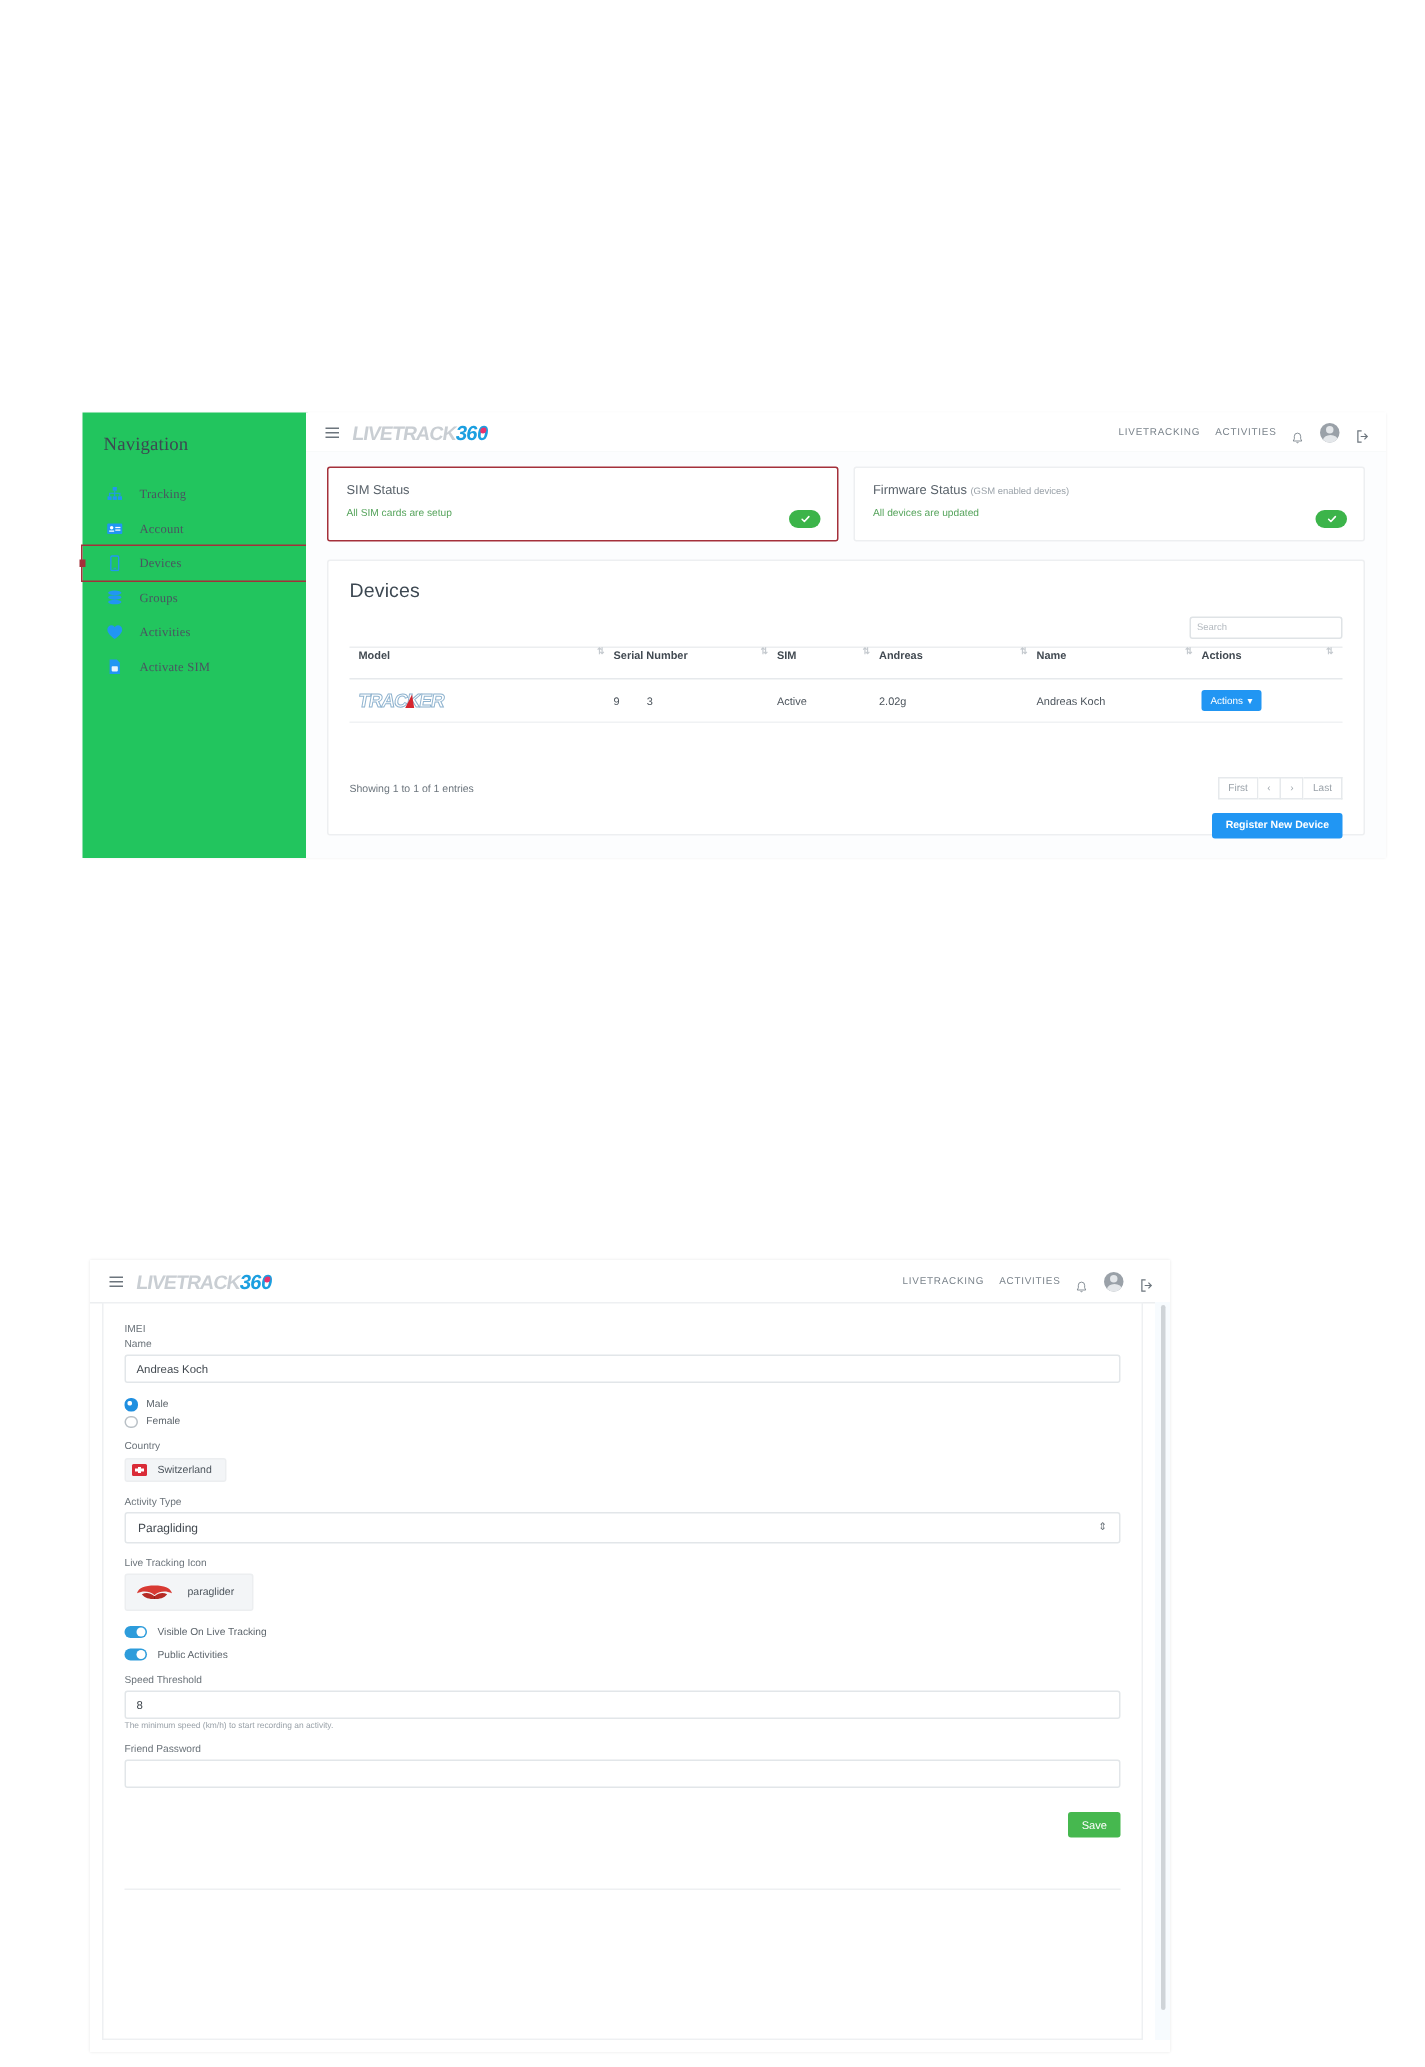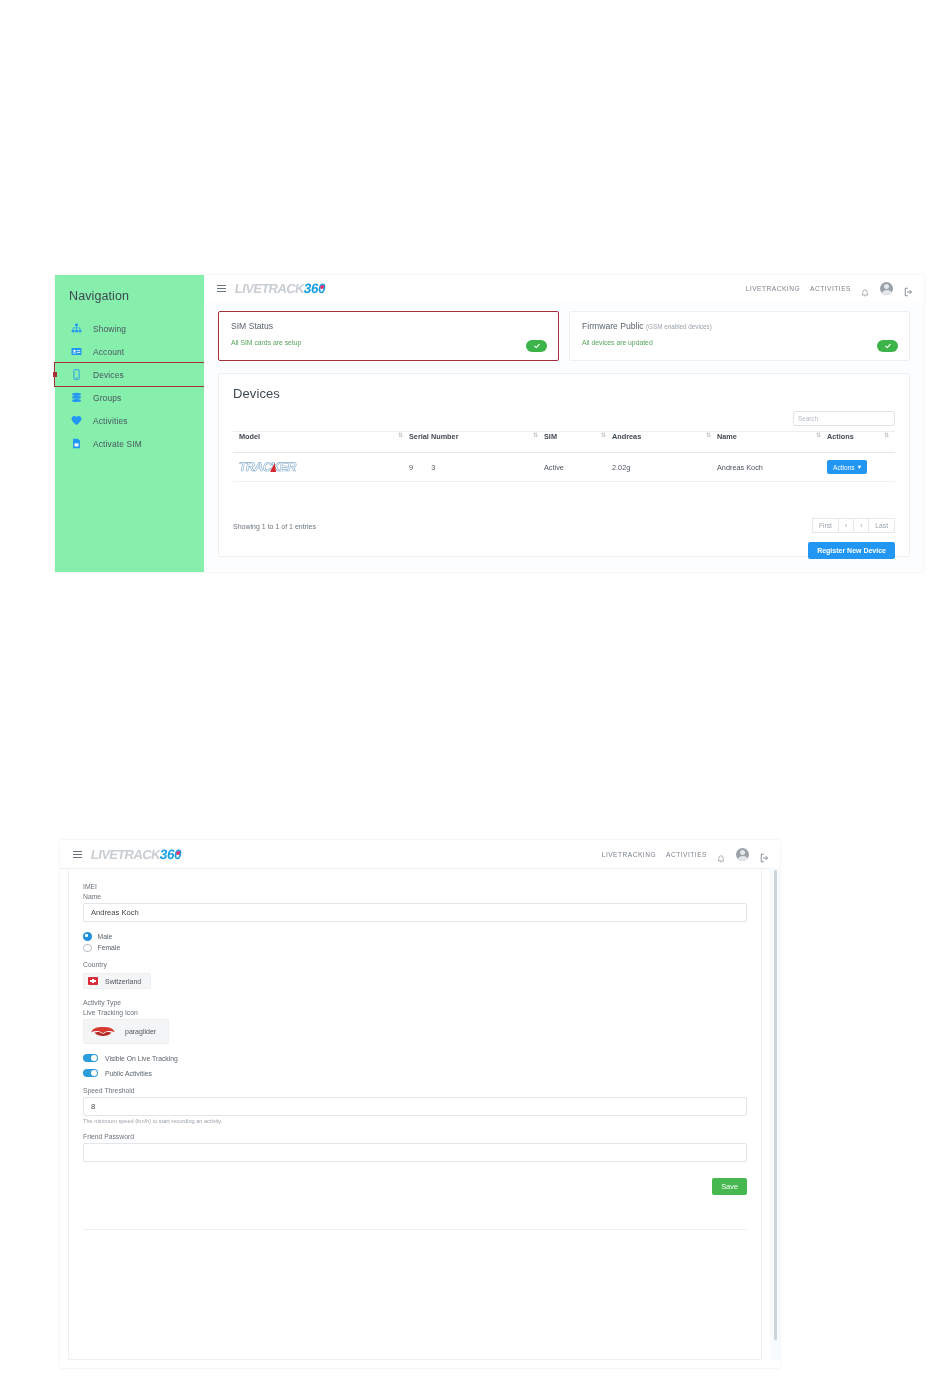--- a/index.html
+++ b/index.html
@@ -9,21 +9,21 @@
     -webkit-font-smoothing:antialiased;
     position:relative;overflow:hidden;
   }
   .screen{position:absolute;}
 
   
   #devices-panel{left:55px;top:275px;width:869px;height:297px;background:#ffffff;
      box-shadow:0 0 2px rgba(0,0,0,.10);}
   #devices-panel .sidebar{
      position:absolute;left:0;top:0;width:149px;height:297px;
-     background:#86efac;border-right:1px solid #e9ecef;}
+     background:#22c55e;border-right:1px solid #e9ecef;font-family:Liberation Serif, serif;}
   .nav-title{font-size:12.5px;color:#3d4852;padding:14px 0 0 14px;letter-spacing:.1px;}
   .nav-list{margin-top:14px;}
   .nav-item{display:flex;align-items:center;height:23px;padding-left:15px;position:relative;}
   .nav-item .ico{width:13px;height:13px;margin-right:10px;display:flex;align-items:center;justify-content:center;}
   .nav-item .lbl{font-size:8.4px;color:#4a5560;letter-spacing:.15px;}
   .nav-item.highlight{outline:1.3px solid #a4303a;}
   .nav-marker{position:absolute;left:-2px;top:9px;width:4px;height:5px;background:#a4303a;}
 
   
   #devices-panel .topbar{
@@ -64,21 +64,21 @@
      border-radius:2px;background:#fff;}
   .search-box span{font-size:6.3px;color:#b3b9bf;padding:3px 0 0 4px;display:block;}
   .dtable{position:absolute;left:14px;right:14px;top:57px;}
   .dt-head{display:flex;border-top:1px solid #eceef0;border-bottom:1.5px solid #e6e9ec;height:20px;align-items:flex-start;
      background:#fff;}
   .dt-head .c{font-size:7.3px;font-weight:bold;color:#424a52;position:relative;}
   .sortarr{position:absolute;right:6px;top:1px;font-size:6px;color:#c5cacf;line-height:.9;}
   .dt-row{display:flex;align-items:center;height:28px;border-bottom:1px solid #f0f2f4;}
   .dt-row .c{font-size:7.3px;color:#4d555d;}
   .c1{width:170px;padding-left:6px;}
-  .c2{width:135px;}
+  .c2{width:109px;}
   .c3{width:68px;}
   .c4{width:105px;}
   .c5{width:110px;}
   .c6{flex:1;}
   .tracker-logo{font-size:12.5px;font-weight:bold;color:#ffffff;letter-spacing:-.6px;
       -webkit-text-stroke:.65px #8fb3cf;transform:skewX(-10deg);display:inline-block;position:relative;}
   .tracker-logo .redtri{position:absolute;left:32px;top:3px;width:0;height:0;
       border-left:3px solid transparent;border-right:3px solid transparent;border-bottom:9px solid #d6262f;}
   .actions-btn{background:#2196f3;color:#fff;font-size:6.6px;border-radius:2px;padding:3px 6px;display:inline-flex;
       align-items:center;gap:3px;}
@@ -142,21 +142,21 @@
       <div class="nav-item">
         <span class="ico">
           <svg viewBox="0 0 16 16" width="11" height="11">
               <rect x="6" y="1" width="4" height="3.5" fill="#2196f3"></rect>
               <rect x="1" y="10" width="4" height="3.5" fill="#2196f3"></rect>
               <rect x="6" y="10" width="4" height="3.5" fill="#2196f3"></rect>
               <rect x="11" y="10" width="4" height="3.5" fill="#2196f3"></rect>
               <path d="M3 10V7h10v3M8 4.5V10" stroke="#2196f3" stroke-width="1" fill="none"></path>
             </svg>
         </span>
-        <span class="lbl">Showing</span>
+        <span class="lbl">Tracking</span>
       </div>
 
       <div class="nav-item">
         <span class="ico">
           <svg viewBox="0 0 16 16" width="11" height="11">
               <rect x="0.7" y="3" width="14.6" height="10" rx="1" fill="#2196f3"></rect>
               <circle cx="5" cy="7" r="1.7" fill="#fff"></circle>
               <rect x="8.5" y="6.2" width="5" height="1.2" fill="#fff"></rect>
               <rect x="8.5" y="8.7" width="5" height="1.2" fill="#fff"></rect>
               <rect x="2.6" y="9.7" width="4.8" height="1.2" fill="#fff"></rect>
@@ -244,21 +244,21 @@
       <div class="status-card flagged">
         <div class="sc-title">SIM Status</div>
         <div class="sc-sub">All SIM cards are setup</div>
         <div class="sc-badge">
           <svg viewBox="0 0 16 16">
               <path d="M3.5 8.3l3 3 6-6.5" fill="none" stroke="#fff" stroke-width="2.1" stroke-linecap="round" stroke-linejoin="round"></path>
             </svg>
         </div>
       </div>
       <div class="status-card">
-        <div class="sc-title"><span>Firmware Public</span> <small>(GSM enabled devices)</small></div>
+        <div class="sc-title"><span>Firmware Status</span> <small>(GSM enabled devices)</small></div>
         <div class="sc-sub">All devices are updated</div>
         <div class="sc-badge">
           <svg viewBox="0 0 16 16">
               <path d="M3.5 8.3l3 3 6-6.5" fill="none" stroke="#fff" stroke-width="2.1" stroke-linecap="round" stroke-linejoin="round"></path>
             </svg>
         </div>
       </div>
     </div>
 
     <div class="devices-card">
@@ -367,20 +367,24 @@
         <span>Female</span>
       </div>
 
       <div class="fl">Country</div>
       <div class="pill">
         <span class="flag-ch"></span>
         <span>Switzerland</span>
       </div>
 
       <div class="fl">Activity Type</div>
+      <div class="sel">
+        <span>Paragliding</span>
+        <span class="car">⇕</span>
+      </div>
 
       <div class="fl">Live Tracking Icon</div>
       <div class="icon-pill">
         <span class="pg">
           <svg viewBox="0 0 40 16" width="26" height="11">
             <path d="M2 9C4 3 10 1 20 1s16 2 18 8c-5-2-9-2-13-1-3 1-4 2-5 3-1-1-2-2-5-3-4-1-8-1-13 1z" fill="#d83a33"></path>
             <path d="M7 10c4-2 8-2 13 2 5-4 9-4 13-2-3 4-8 5-13 5s-10-1-13-5z" fill="#b52b25"></path>
             <path d="M20 12v3" stroke="#8c1f1b" stroke-width="1.1"></path>
           </svg>
         </span>

